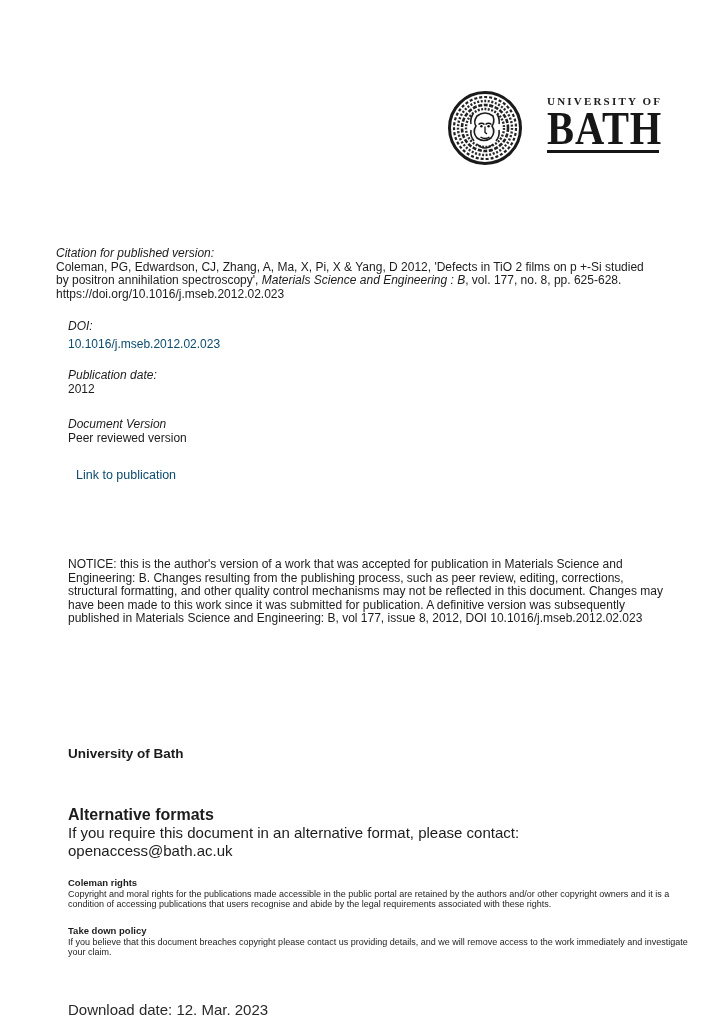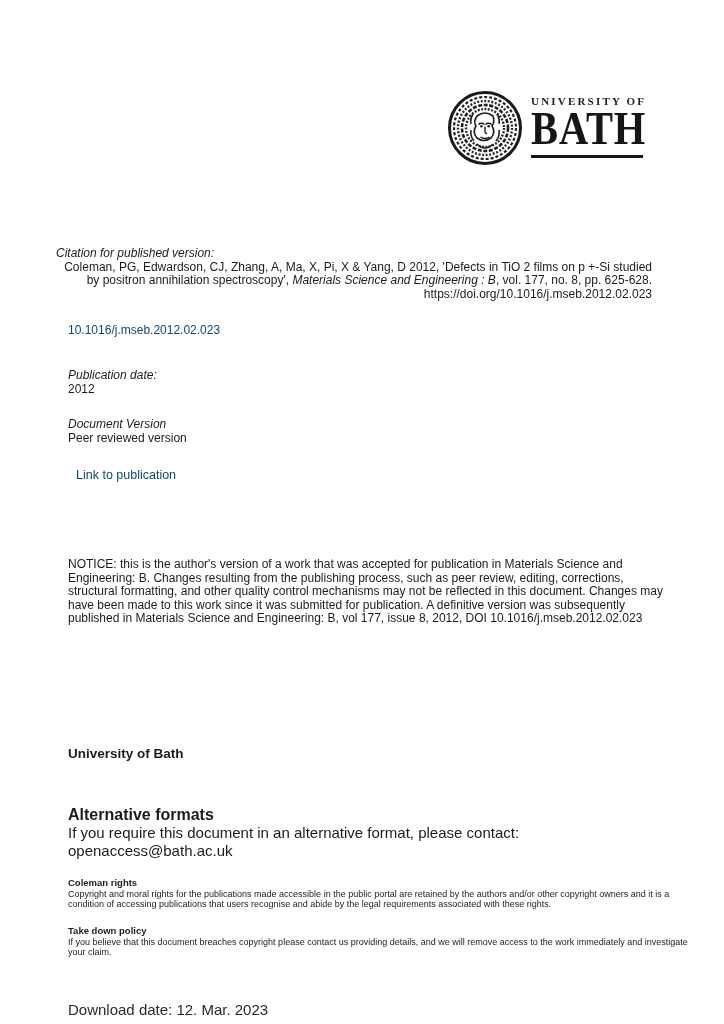--- a/index.html
+++ b/index.html
@@ -20,25 +20,24 @@
 
   
   .logo {
     left: 447px;
     top: 90px;
     display: flex;
     align-items: flex-start;
   }
   .logo-emblem { width: 76px; height: 76px; }
   .logo-word {
-    margin-left: 8px;
+    margin-left: 24px;
     margin-top: 5px;
     width: 112px;
     border-bottom: 3px solid #161616;
-    padding-bottom: 5px;
   }
   .logo-uof {
     font-family: "Liberation Serif", serif;
     font-weight: bold;
     font-size: 11px;
     letter-spacing: 2.2px;
     color: #1d1d1d;
     white-space: nowrap;
   }
   .logo-bath {
@@ -59,21 +58,21 @@
   .lbl-italic {
     font-style: italic;
     font-size: 12px;
     line-height: 13.5px;
   }
   .body-12 {
     font-size: 12px;
     line-height: 13.5px;
   }
   .citation-block { left: 56px; top: 247px; width: 596px; }
-  .citation-text { white-space: pre-line; text-align: right; }
+  .citation-text { white-space: pre-line; }
   .journal-italic { font-style: italic; }
 
   .doi-block { left: 68px; top: 320px; width: 400px; }
   .pubdate-block { left: 68px; top: 369px; width: 400px; }
   .docver-block { left: 68px; top: 418px; width: 400px; }
 
   a.doc-link {
     color: #0c4a6e;
     text-decoration: none;
     font-size: 12px;
@@ -148,20 +147,21 @@
     </div>
   </div>
 
   <div class="abs citation-block">
     <div class="lbl-italic">Citation for published version:</div>
     <div class="body-12 citation-text"><span>Coleman, PG, Edwardson, CJ, Zhang, A, Ma, X, Pi, X &amp; Yang, D 2012, 'Defects in TiO 2 films on p +-Si studied by positron annihilation spectroscopy', </span><span class="journal-italic">Materials Science and Engineering : B</span><span>, vol. 177, no. 8, pp. 625-628.
 https://doi.org/10.1016/j.mseb.2012.02.023</span></div>
   </div>
 
   <div class="abs doi-block">
+    <div class="lbl-italic">DOI:</div>
     <a href="#" class="doc-link">10.1016/j.mseb.2012.02.023</a>
   </div>
 
   <div class="abs pubdate-block">
     <div class="lbl-italic">Publication date:</div>
     <div class="body-12">2012</div>
   </div>
 
   <div class="abs docver-block">
     <div class="lbl-italic">Document Version</div>

